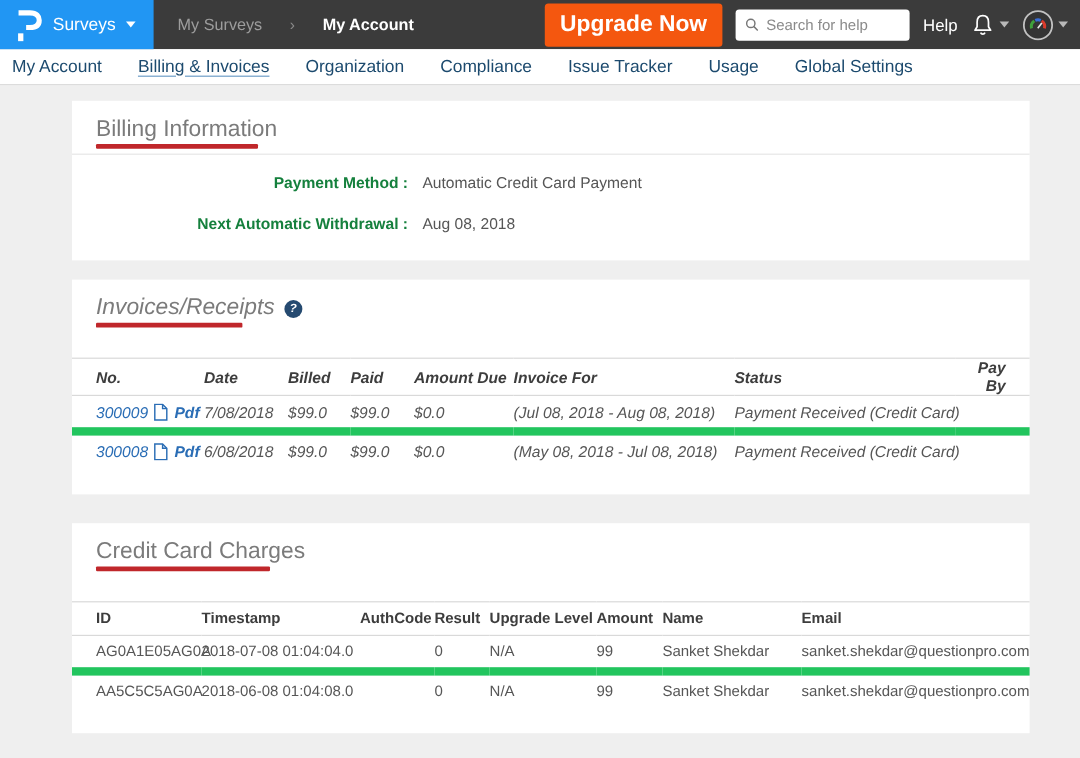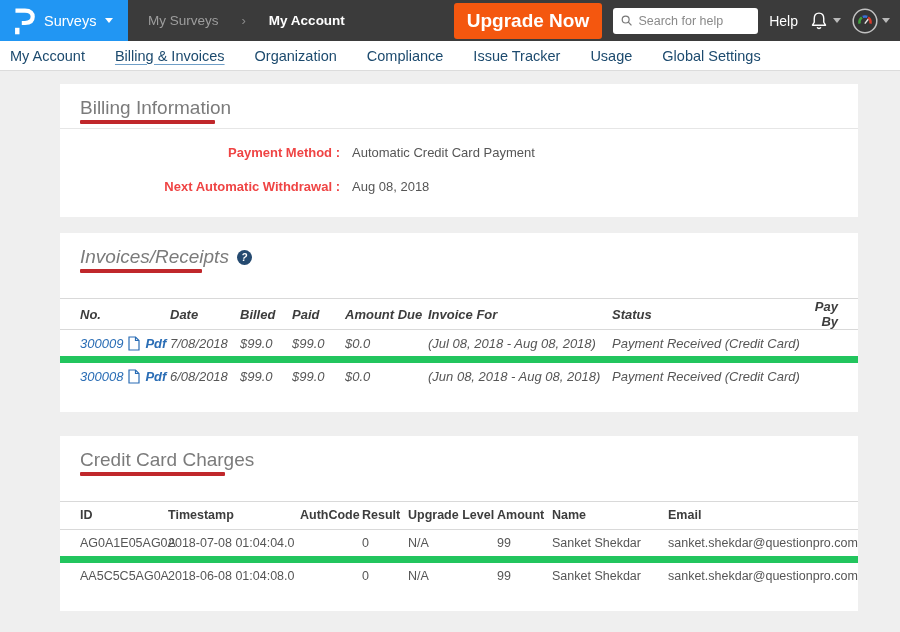--- a/index.html
+++ b/index.html
@@ -41,21 +41,21 @@
   .card-title-row { height:45px; padding:13px 20px 0 20px; position:relative; }
   .section-title { font-size:19px; color:#7b7b7b; display:inline-block; }
   .annot { position:absolute; height:4px; background:#c0272b; border-radius:1px; }
   .annot-title { left:20px; top:36px; }
   .w135 { width:135px; } .w122 { width:122px; } .w145 { width:145px; }
   .divided { border-bottom:1px solid #e6e6e6; }
 
   
   .fields { padding:6px 0 14px 0; }
   .field-row { display:flex; align-items:center; height:34px; font-size:13px; }
-  .field-label { width:280px; text-align:right; font-weight:bold; color:#ef4444; flex:none; }
+  .field-label { width:280px; text-align:right; font-weight:bold; color:#15803d; flex:none; }
   .field-value { margin-left:12px; color:#565656; display:flex; align-items:center; gap:5px; }
   .link { color:#2a6db5; cursor:pointer; text-decoration:none; }
   .edit-link { position:relative; display:flex; align-items:center; gap:4px; cursor:pointer; }
   .edit-text { color:#2a6db5; font-weight:bold; }
   .annot-edit { left:0; top:17px; width:34px; }
   .help-badge { width:15px; height:15px; border-radius:50%; background:#254a70; color:#fff;
                 font-size:10px; font-weight:bold; display:inline-flex; align-items:center;
                 justify-content:center; margin-left:8px; vertical-align:2px; cursor:pointer; }
 
   
@@ -210,21 +210,21 @@
               <path d="M1 1 H7.5 L11 4.5 V14 H1 Z" fill="none" stroke="#2a6db5" stroke-width="1.2"></path>
               <path d="M7.5 1 V4.5 H11" fill="none" stroke="#2a6db5" stroke-width="1.2"></path>
             </svg>
             <span class="link pdf-label">Pdf</span>
           </span>
             </td>
           <td>6/08/2018</td>
           <td>$99.0</td>
           <td>$99.0</td>
           <td>$0.0</td>
-          <td>(Jun 08, 2018 - Aug 08, 2018)</td>
+          <td>(May 08, 2018 - Jul 08, 2018)</td>
           <td>Payment Received (Credit Card)</td>
           <td class="col-right"></td>
         </tr>
       </tbody>
     </table>
   </section>
 
   <section class="card pad-bottom">
     <div class="card-title-row">
       <span class="section-title">Credit Card Charges</span>

